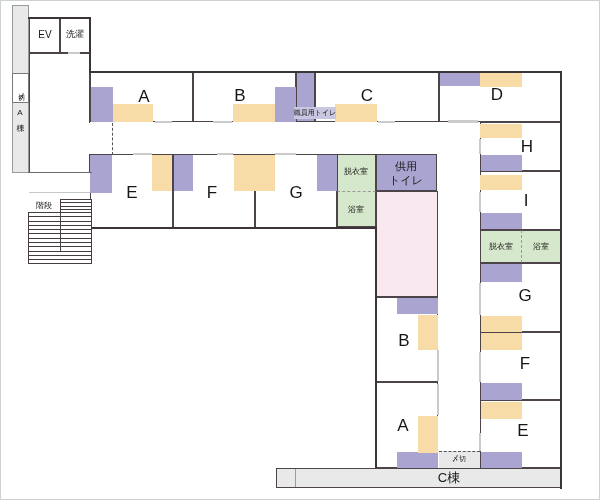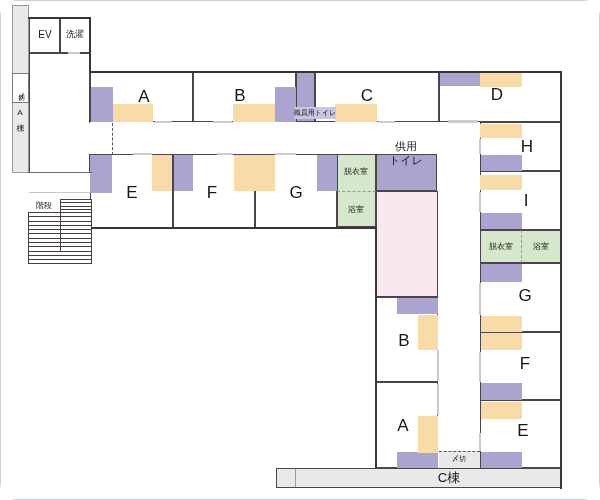--- a/index.html
+++ b/index.html
@@ -1,19 +1,18 @@
 <!DOCTYPE html>
 <html><head>
 <meta charset="utf-8">
 <style>
   html,body{margin:0;padding:0;background:#fff;}
   #plan{
     position:relative;width:600px;height:500px;background:#ffffff;overflow:hidden;
     font-family:"Liberation Sans","DejaVu Sans",sans-serif;
-    border-radius:17px;
   }
   .abs{position:absolute;box-sizing:border-box;}
   .frame{left:0;top:0;width:600px;height:500px;border:1px solid #ccd1d4;z-index:0;}
   .area{border:1px solid #4c4448;background:#fff;z-index:1;}
   .furn{border:none;z-index:3;}
   .wall{border:none;background:#3b3438;z-index:4;}
   .gap{border:none;background:#cbcbcb;z-index:5;}
   .lbl{
     z-index:6;color:#161616;transform:translate(-50%,-50%);
     white-space:pre-line;text-align:center;line-height:1.25;
@@ -133,21 +132,21 @@
     <div class="abs lbl" style="left: 144px; top: 97px; width: auto; height: auto; font-size: 17px;">A</div>
     <div class="abs lbl" style="left: 240px; top: 96px; width: auto; height: auto; font-size: 17px;">B</div>
     <div class="abs lbl" style="left: 367px; top: 96px; width: auto; height: auto; font-size: 17px;">C</div>
     <div class="abs lbl" style="left: 497px; top: 95px; width: auto; height: auto; font-size: 17px;">D</div>
     <div class="abs lbl" style="left: 315px; top: 113px; width: auto; height: auto; font-size: 7px;">職員用トイレ</div>
     <div class="abs lbl" style="left: 132px; top: 193px; width: auto; height: auto; font-size: 17px;">E</div>
     <div class="abs lbl" style="left: 212px; top: 193px; width: auto; height: auto; font-size: 17px;">F</div>
     <div class="abs lbl" style="left: 296px; top: 193px; width: auto; height: auto; font-size: 17px;">G</div>
     <div class="abs lbl" style="left: 356px; top: 172px; width: auto; height: auto; font-size: 8px;">脱衣室</div>
     <div class="abs lbl" style="left: 356px; top: 210px; width: auto; height: auto; font-size: 8px;">浴室</div>
-    <div class="abs lbl" style="left: 406px; top: 154px; width: auto; height: auto; font-size: 11px;">供用
+    <div class="abs lbl" style="left: 406px; top: 174px; width: auto; height: auto; font-size: 11px;">供用
 トイレ</div>
     <div class="abs lbl" style="left: 527px; top: 147px; width: auto; height: auto; font-size: 17px;">H</div>
     <div class="abs lbl" style="left: 526px; top: 201px; width: auto; height: auto; font-size: 17px;">I</div>
     <div class="abs lbl" style="left: 501px; top: 247px; width: auto; height: auto; font-size: 8px;">脱衣室</div>
     <div class="abs lbl" style="left: 541px; top: 247px; width: auto; height: auto; font-size: 8px;">浴室</div>
     <div class="abs lbl" style="left: 525px; top: 296px; width: auto; height: auto; font-size: 17px;">G</div>
     <div class="abs lbl" style="left: 525px; top: 364px; width: auto; height: auto; font-size: 17px;">F</div>
     <div class="abs lbl" style="left: 523px; top: 431px; width: auto; height: auto; font-size: 17px;">E</div>
     <div class="abs lbl" style="left: 404px; top: 341px; width: auto; height: auto; font-size: 17px;">B</div>
     <div class="abs lbl" style="left: 403px; top: 426px; width: auto; height: auto; font-size: 17px;">A</div>

